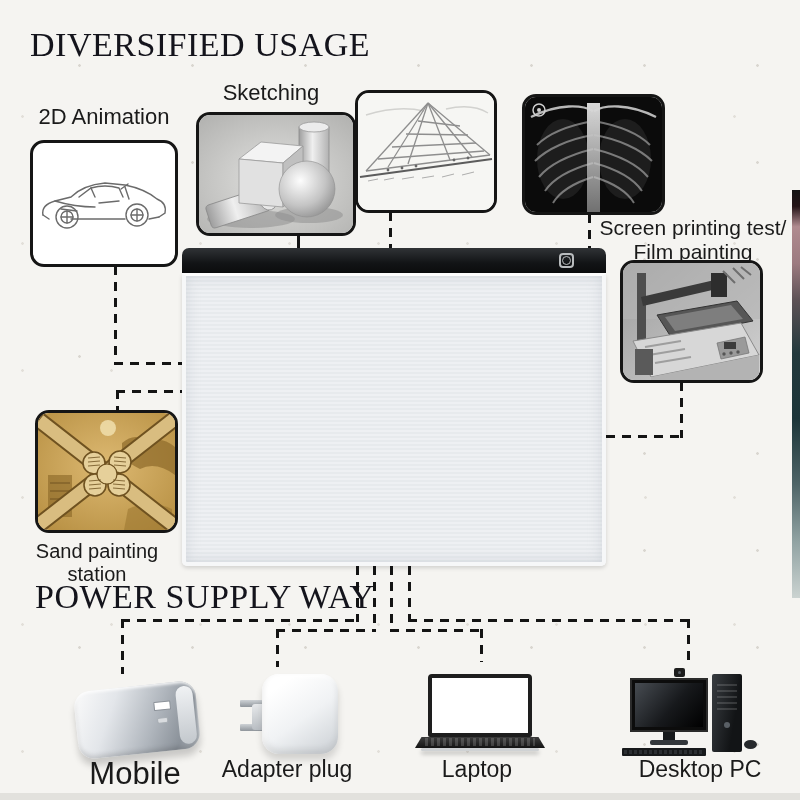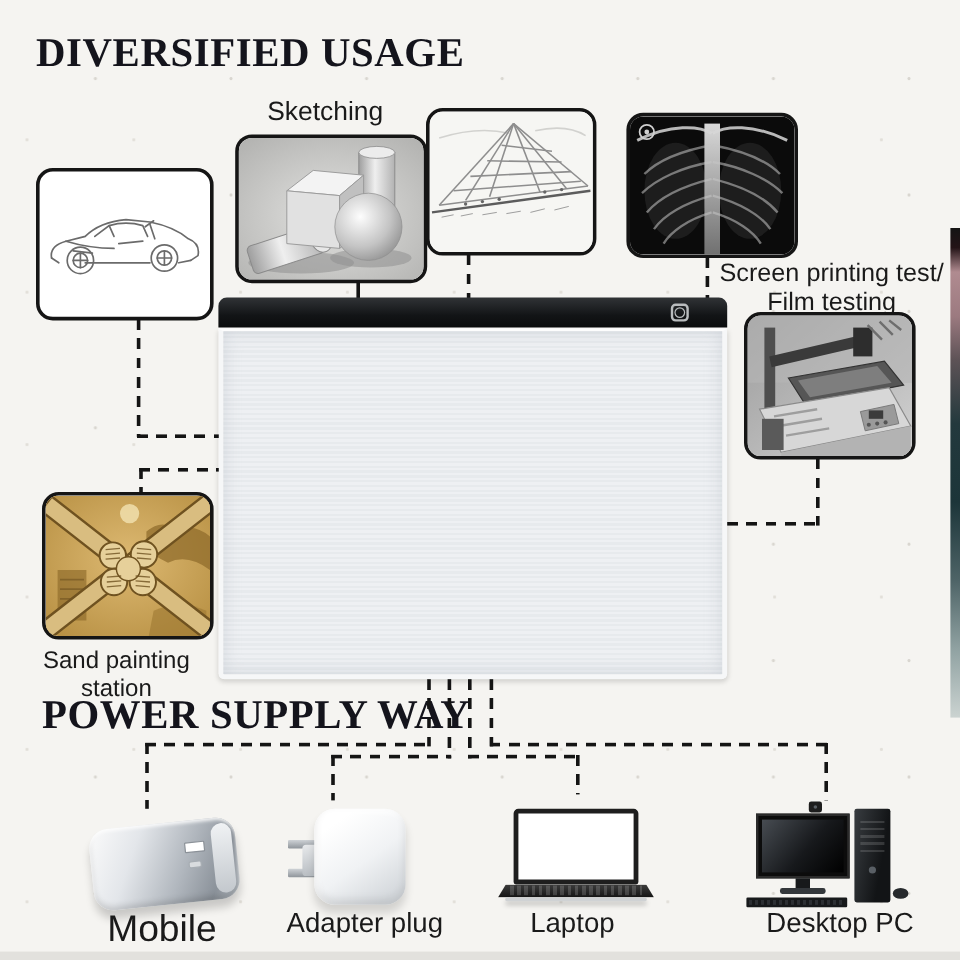--- a/index.html
+++ b/index.html
@@ -5,21 +5,21 @@
   html,body{margin:0;padding:0;}
   #stage{
     position:relative;width:800px;height:800px;overflow:hidden;
     font-family:"Liberation Sans", sans-serif;color:#161616;
     background:
       radial-gradient(circle, #d9d6d0 1px, transparent 1.6px) 23px 17px / 113px 97px repeat,
       radial-gradient(circle, #e2dfd9 1px, transparent 1.6px) 67px 53px / 89px 127px repeat,
       #f5f4f1;
   }
   .title{
-    position:absolute;font-family:"Liberation Serif", serif;font-weight:bold;
+    position:absolute;font-family:"Liberation Serif", serif;font-weight:normal;
     font-size:34px;letter-spacing:.5px;color:#14141c;white-space:nowrap;
   }
   .lbl{position:absolute;text-align:center;font-size:22px;color:#1a1a1a;line-height:1.15;}
   .imgbox{
     position:absolute;border:3px solid #151515;border-radius:14px;overflow:hidden;
     background:#fff;box-sizing:border-box;
   }
   .imgbox svg{display:block;width:100%;height:100%;}
   .vdash{position:absolute;width:3px;background:repeating-linear-gradient(to bottom,#141414 0 9px,transparent 9px 16px);}
   .hdash{position:absolute;height:3px;background:repeating-linear-gradient(to right,#141414 0 9px,transparent 9px 16px);}
@@ -98,20 +98,21 @@
     background:linear-gradient(to bottom,#141414 0%,#241417 4%,#b08b90 9%,#9c7a80 18%,#5d5256 27%,#23393d 40%,#1c3539 56%,#4e6467 72%,#90a2a2 86%,#cbd3d1 100%);}
   #strip-bottom{position:absolute;left:0;top:793px;width:800px;height:7px;background:#e2e1dd;}
 </style>
 </head>
 <body>
 
 <div id="stage">
 
   <div class="title" style="left:30px;top:26px;">DIVERSIFIED USAGE</div>
 
+  <div class="lbl" style="left:28px;top:104px;width:152px;">2D Animation</div>
   <div class="imgbox" style="left:30px;top:140px;width:148px;height:127px;">
     <svg viewBox="0 0 142 121">
       <g fill="none" stroke="#6b6b6b" stroke-width="1.4" stroke-linecap="round">
         <path d="M10 72 Q8 62 22 58 L38 54 Q50 42 72 40 L92 42 Q112 46 124 56 Q134 60 132 70 L126 74"></path>
         <path d="M10 72 L16 76 M38 76 L92 76 M116 76 L126 74"></path>
         <path d="M46 54 L58 45 Q72 41 86 45 L90 54"></path>
         <path d="M58 45 L62 54 M22 58 Q42 64 62 64 M92 44 L96 56"></path>
         <path d="M66 60 L86 58 M28 66 L44 68"></path>
         <path d="M88 46 L95 41"></path>
         <circle cx="34" cy="74" r="11"></circle>
@@ -226,21 +227,21 @@
         <path d="M69 80 C89 86 103 96 109 106"></path>
       </g>
       <circle cx="14" cy="13" r="6" fill="none" stroke="#cfcfcf" stroke-width="1.5"></circle>
       <circle cx="14" cy="13" r="2" fill="#cfcfcf"></circle>
     </svg>
   </div>
   <div class="vdash" style="left:588px;top:214px;height:36px;"></div>
 
   <div class="lbl" style="left:598px;top:216px;width:190px;font-size:21px;">
     <div>Screen printing test/</div>
-    <div>Film testing</div>
+    <div>Film painting</div>
   </div>
   <div class="imgbox" style="left:620px;top:260px;width:143px;height:123px;">
     <svg viewBox="0 0 137 117">
       <defs>
         <linearGradient id="gMach" x1="0" y1="0" x2="1" y2="1">
           <stop offset="0%" stop-color="#9c9c9c"></stop>
             <stop offset="100%" stop-color="#d2d2d2"></stop>
         </linearGradient>
       </defs>
       <rect width="137" height="117" fill="url(#gMach)"></rect>
@@ -336,21 +337,21 @@
     </div>
   </div>
   <div class="lbl" style="left:45px;top:756px;width:180px;font-size:31px;">Mobile power</div>
 
   <div class="icn" style="left:240px;top:674px;width:100px;height:84px;">
     <div class="plug-prong" style="left:0;top:26px;"></div>
     <div class="plug-prong" style="left:0;top:50px;"></div>
     <div class="plug-clip"></div>
     <div class="plug-cube"></div>
   </div>
-  <div class="lbl" style="left:214px;top:756px;width:180px;font-size:23px;">Adapter plug</div>
+  <div class="lbl" style="left:197px;top:756px;width:180px;font-size:23px;">Adapter plug</div>
 
   <div class="icn" style="left:415px;top:674px;width:130px;height:80px;">
     <div class="lap-screen"></div>
     <div class="lap-base"></div>
     <div class="lap-keys"></div>
     <div class="lap-lip"></div>
   </div>
   <div class="lbl" style="left:387px;top:756px;width:180px;font-size:23px;">Laptop</div>
 
   <div class="icn" style="left:622px;top:668px;width:140px;height:92px;">

